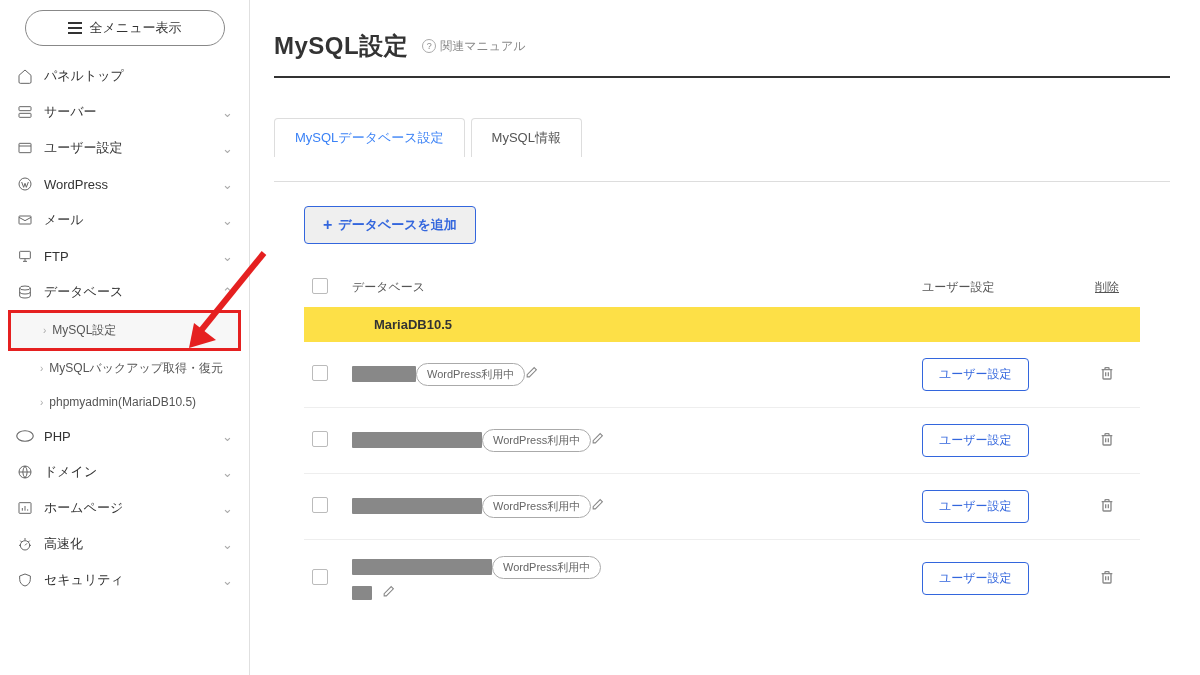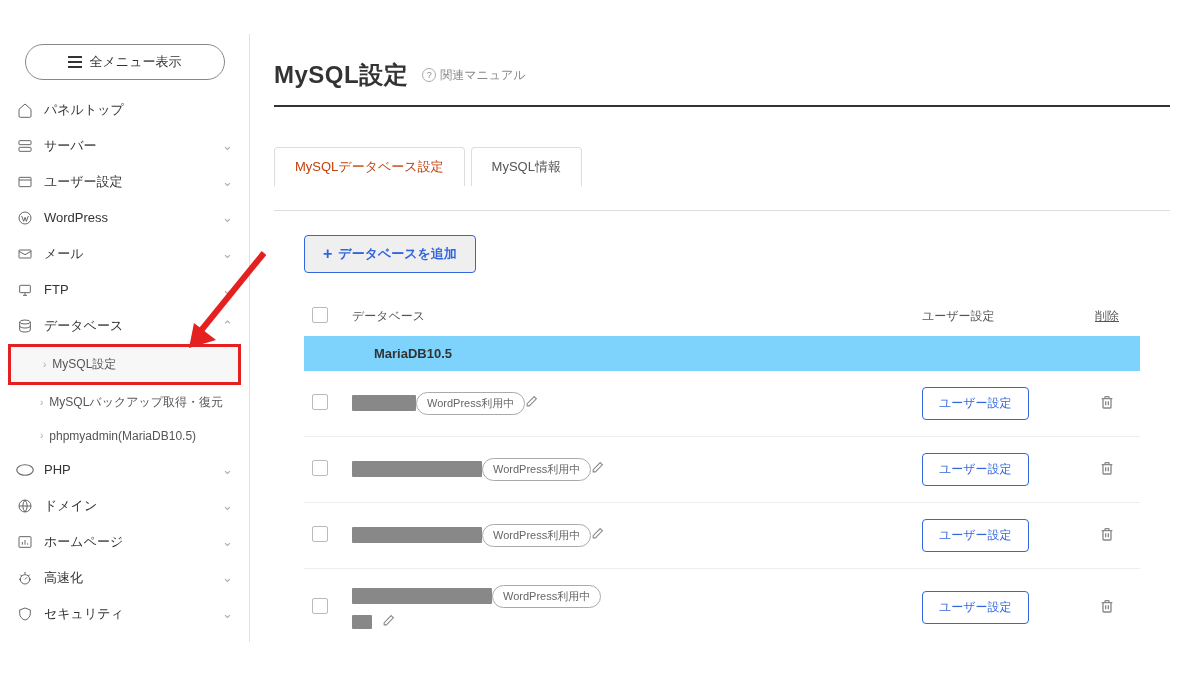--- a/index.html
+++ b/index.html
@@ -1,17 +1,17 @@
 <!DOCTYPE html>
 <html><head>
 <meta charset="utf-8">
 <style>
 * { margin: 0; padding: 0; box-sizing: border-box; font-family: -apple-system, BlinkMacSystemFont, "Segoe UI", "Hiragino Sans", Meiryo, sans-serif; }
 body { background: #fff; color: #333; font-size: 13px; width: 1200px; height: 675px; overflow: hidden; }
-.layout { display: flex; height: 100%; align-items: center; }
+.layout { display: flex; height: 100%; }
 
 
 .sidebar { width: 250px; border-right: 1px solid #e0e0e0; padding: 10px 8px; overflow-y: auto; }
 .all-menu-btn { width: 200px; height: 36px; margin: 0 auto 12px; border: 1px solid #888; border-radius: 20px; display: flex; align-items: center; justify-content: center; gap: 8px; cursor: pointer; font-size: 13px; }
 .hamburger { display: flex; flex-direction: column; gap: 3px; }
 .hamburger span { width: 14px; height: 2px; background: #333; }
 .side-list { list-style: none; }
 .side-list li { display: flex; align-items: center; padding: 9px 8px; cursor: pointer; font-size: 13px; }
 .side-list li .ico { width: 18px; height: 18px; margin-right: 10px; display: flex; align-items: center; justify-content: center; color: #666; }
 .side-list li .label { flex: 1; }
@@ -28,39 +28,39 @@
 .page-title-row { display: flex; align-items: center; gap: 14px; margin-bottom: 14px; }
 .page-title { font-size: 24px; font-weight: 700; letter-spacing: 0.5px; }
 .manual-link { display: flex; align-items: center; gap: 4px; color: #888; font-size: 12px; cursor: pointer; }
 .manual-link .q { width: 14px; height: 14px; border: 1px solid #aaa; border-radius: 50%; display: flex; align-items: center; justify-content: center; font-size: 9px; }
 .desc { font-size: 13px; line-height: 1.8; color: #444; margin-bottom: 22px; }
 .hr { height: 1.5px; background: #333; margin-bottom: 40px; }
 
 
 .tabs { display: flex; gap: 6px; margin-bottom: 24px; }
 .tab { padding: 10px 20px; border: 1px solid #ddd; border-bottom: none; background: #fff; font-size: 13px; cursor: pointer; border-radius: 4px 4px 0 0; color: #555; }
-.tab.active { color: #c2410c; border-color: #ddd; position: relative; }
+.tab.active { color: #3b82f6; border-color: #ddd; position: relative; }
 .tabs-wrapper { border-bottom: 1px solid #ddd; margin-bottom: 24px; }
 .tab.active::after { content: ""; position: absolute; bottom: -1px; left: 0; right: 0; height: 1px; background: #fff; }
 
 
 .content-box { padding: 0 30px; }
 .add-btn { display: inline-flex; align-items: center; gap: 6px; padding: 9px 18px; border: 1.5px solid #3366dd; color: #3366dd; border-radius: 4px; font-size: 13px; cursor: pointer; margin-bottom: 24px; font-weight: 600; }
 .add-btn .plus { font-size: 16px; font-weight: bold; }
 
 
 .tbl { width: 100%; }
 .thead { display: flex; align-items: center; padding: 10px 8px; font-size: 12px; color: #555; font-weight: 500; }
 .col-chk { width: 40px; }
 .col-db { flex: 1.2; }
 .col-user { flex: 1; }
 .col-set { width: 160px; }
 .col-del { width: 50px; text-align: center; text-decoration: underline; }
 .chkbox { width: 16px; height: 16px; border: 1px solid #bbb; border-radius: 2px; display: inline-block; cursor: pointer; background: #fff; }
-.group-row { background: #7dd3fc; padding: 10px 8px 10px 70px; font-size: 13px; font-weight: 700; }
+.group-row { background: #fde047; padding: 10px 8px 10px 70px; font-size: 13px; font-weight: 700; }
 .trow { display: flex; align-items: center; padding: 16px 8px; border-bottom: 1px solid #eee; }
 .trow:last-child { border-bottom: none; }
 .redact { background: #888; height: 16px; border-radius: 1px; }
 .db-cell { display: flex; align-items: center; flex-wrap: wrap; }
 .redact.db { width: 64px; }
 .redact.db2 { width: 130px; }
 .redact.user { width: 120px; height: 18px; }
 .wp-badge { font-size: 11px; padding: 3px 10px; border: 1px solid #aaa; border-radius: 12px; color: #666; }
 .pencil { color: #888; cursor: pointer; font-size: 13px; }
 .user-set-btn { padding: 7px 16px; border: 1.5px solid #3366dd; color: #3366dd; border-radius: 4px; font-size: 12px; cursor: pointer; background: #fff; }

